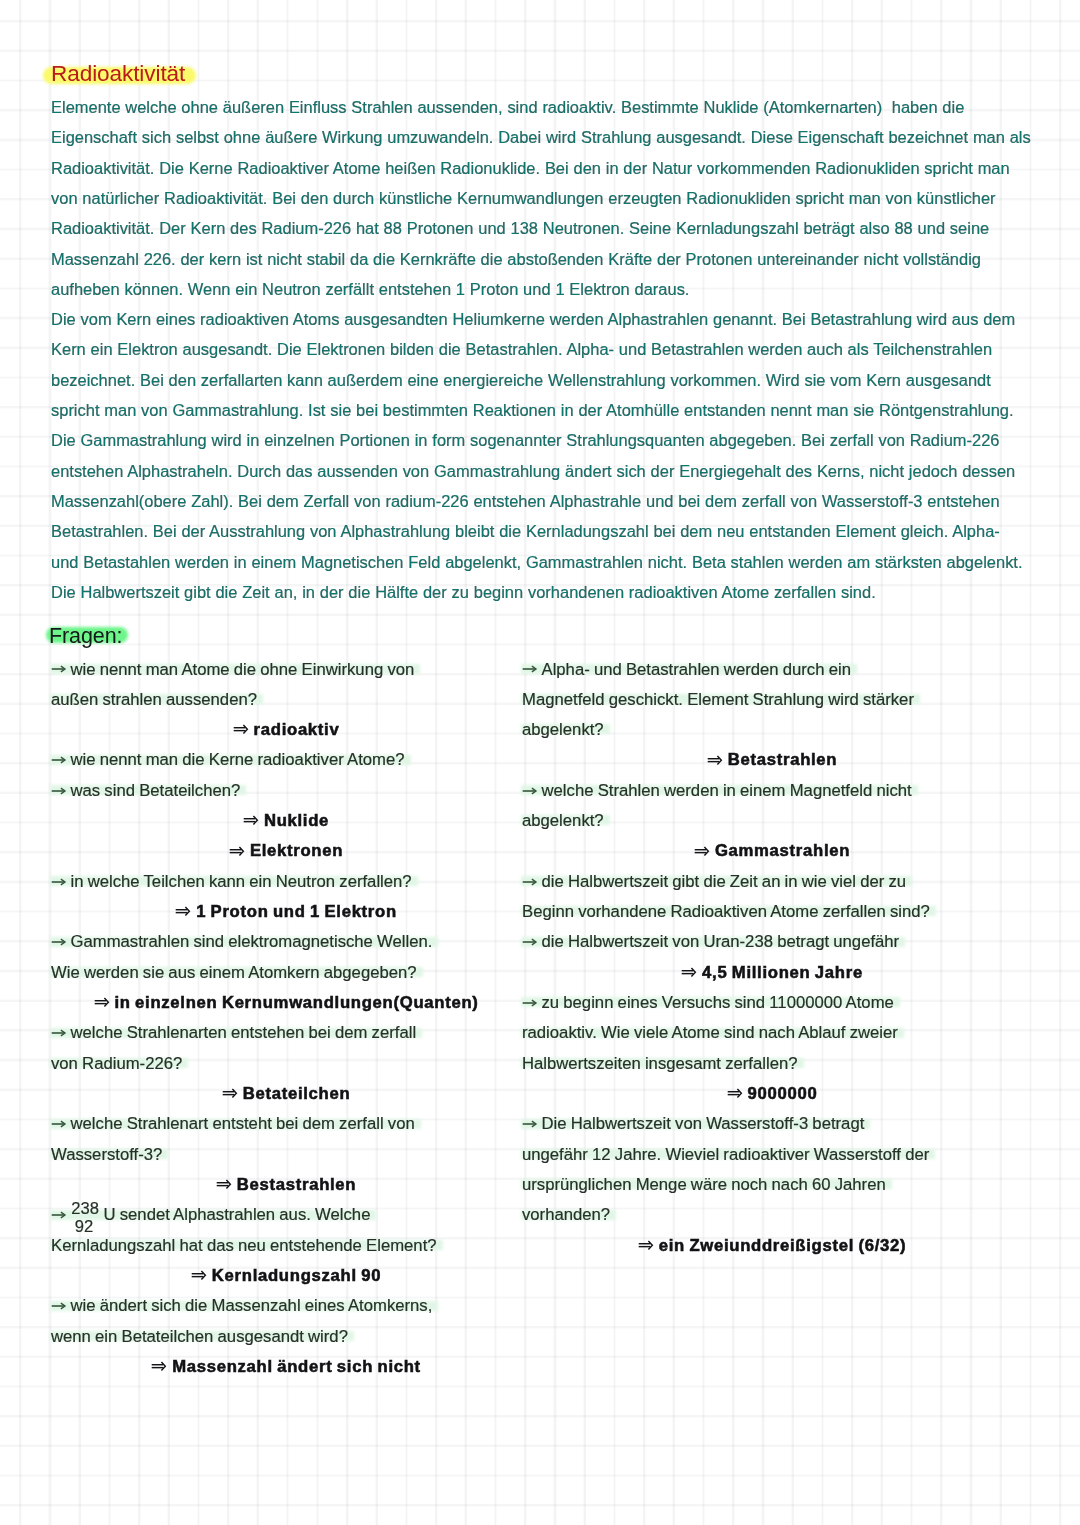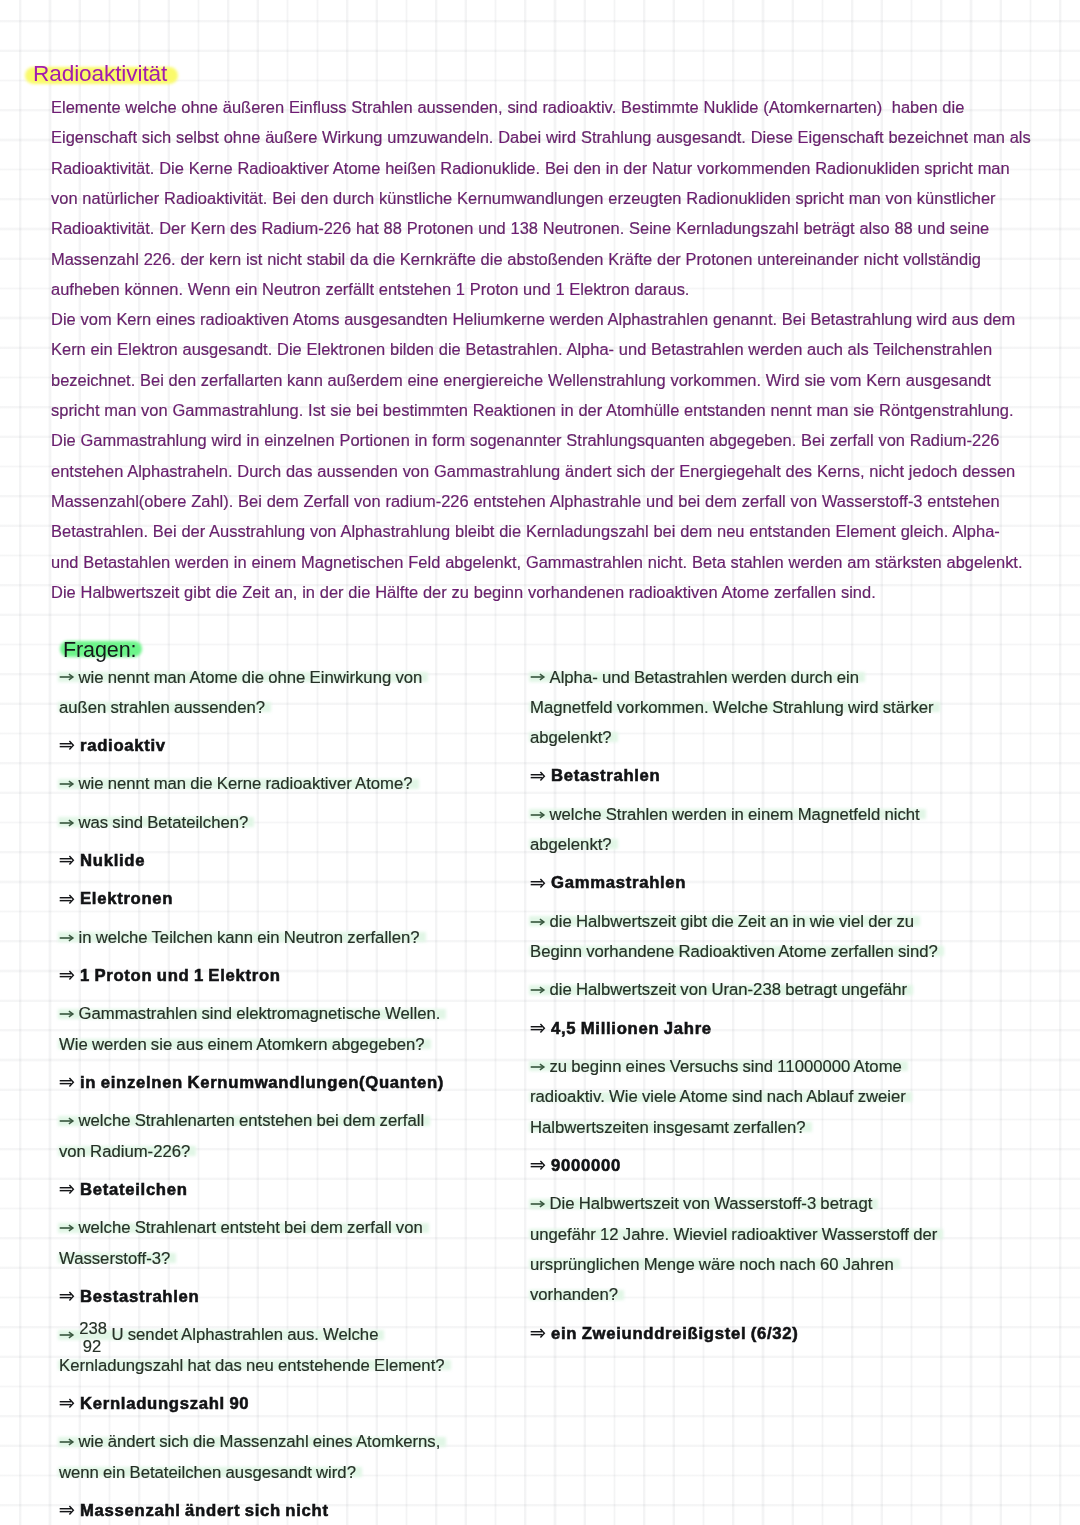--- a/index.html
+++ b/index.html
@@ -7,42 +7,42 @@
   body{width:1080px;height:1525px;overflow:hidden;
        font-family:"Liberation Sans",sans-serif;
        -webkit-font-smoothing:antialiased;}
   .page{position:relative;width:1080px;height:1525px;overflow:hidden;background:#fff;}
   .grid{position:absolute;left:-10.6px;top:-9.8px;right:0;bottom:0;pointer-events:none;overflow:hidden;
     background-image:
       repeating-linear-gradient(to right, rgba(30,38,54,0.018) 0 0.7px, rgba(30,38,54,0.050) 0.7px 2.4px, rgba(30,38,54,0.018) 2.4px 3.1px, rgba(0,0,0,0) 3.1px 29.71px),
       repeating-linear-gradient(to bottom, rgba(30,38,54,0.016) 0 0.7px, rgba(30,38,54,0.044) 0.7px 2.4px, rgba(30,38,54,0.016) 2.4px 3.1px, rgba(0,0,0,0) 3.1px 29.68px);}
   .content{position:absolute;left:0;top:0;width:1080px;}
 
-  .title{position:absolute;left:33px;top:58.8px;font-size:22.6px;line-height:30px;
-         color:#a21caf;white-space:nowrap;letter-spacing:-0.1px;}
+  .title{position:absolute;left:51px;top:58.8px;font-size:22.6px;line-height:30px;
+         color:#b91c1c;white-space:nowrap;letter-spacing:-0.1px;}
   .hl{position:relative;display:inline-block;}
   .hl::before{content:"";position:absolute;border-radius:9px;filter:blur(1.7px);}
   .hl>span{position:relative;}
   .hl-y::before{background:#fafa6a;left:-8.2px;right:-10.5px;top:7.8px;bottom:5.2px;}
 
   .para{position:absolute;left:51px;width:990px;font-size:16.45px;line-height:30.33px;
-        color:#701a75;letter-spacing:0.012px;word-spacing:0.22px;white-space:pre;
+        color:#0f766e;letter-spacing:0.012px;word-spacing:0.22px;white-space:pre;
         -webkit-text-stroke:0.16px #2b2b2f;}
   .para .ln{display:block;height:30.33px;}
   .para.p1{top:92.0px;}
   .para.p2{top:304.0px;}
 
-  h2.qh{position:absolute;left:49px;top:621.5px;margin:14px;font-weight:400;
+  h2.qh{position:absolute;left:49px;top:621.5px;margin:0;font-weight:400;
         font-size:21.5px;line-height:28px;color:#14181a;white-space:nowrap;letter-spacing:-0.1px;}
   .hl-g::before{background:#6df58a;left:-3.0px;right:-5.5px;top:5.0px;bottom:6.3px;}
 
   .col{position:absolute;top:654.5px;font-size:16.7px;line-height:30.33px;}
   .col.c1{left:51px;width:470px;}
   .col.c2{left:522px;width:500px;}
-  .qa{margin:8px;padding:0;white-space:nowrap;}
+  .qa{margin:0;padding:0;white-space:nowrap;text-align:center;}
   .qa .ln{display:block;height:30.33px;}
   .q{color:#253026;-webkit-text-stroke:0.18px #253026;word-spacing:-0.45px;}
   .q .ln{position:relative;width:fit-content;}
   .q .ln::before{content:"";position:absolute;left:-1px;right:-6px;top:9.2px;bottom:11.2px;
         background:#e1f6e6;filter:blur(1.5px);}
   .q .ln>*{position:relative;}
   .q .marker{display:inline-block;position:relative;width:19.5px;height:1px;margin-right:0;vertical-align:baseline;color:#37553d;}
   .q .marker svg{position:absolute;left:0.3px;top:-11.1px;}
   .a{color:#111214;font-weight:700;word-spacing:-0.9px;letter-spacing:0.70px;
      -webkit-text-stroke:0.56px #111214;}
@@ -188,21 +188,21 @@
                 <path d="M10.4 2.9 L14.35 7.15 L10.4 11.4" stroke="currentColor" stroke-width="1.45" fill="none" stroke-linecap="butt" stroke-linejoin="miter"></path>
               </svg></span><span>Massenzahl ändert sich nicht</span></span>
         </div>
       </div>
     <div class="col c2" id="col2">
         <div class="qa q">
           <span class="ln"><span class="marker" aria-label="→"><svg width="18" height="14" viewBox="0 0 18 14" fill="none" aria-hidden="true" shape-rendering="geometricPrecision">
                 <rect x="0.7" y="6.2" width="13.2" height="1.6" fill="currentColor"></rect>
                 <path d="M9.9 4.05 L13.95 7.0 L9.9 9.95" stroke="currentColor" stroke-width="1.45" fill="none" stroke-linecap="butt" stroke-linejoin="miter"></path>
               </svg></span><span>Alpha- und Betastrahlen werden durch ein</span></span>
-          <span class="ln"><span>Magnetfeld vorkommen. Welche Strahlung wird stärker</span></span>
+          <span class="ln"><span>Magnetfeld geschickt. Element Strahlung wird stärker</span></span>
           <span class="ln"><span>abgelenkt?</span></span>
         </div>
         <div class="qa a">
           <span class="ln"><span class="marker" aria-label="⇒"><svg width="18" height="14" viewBox="0 0 18 14" fill="none" aria-hidden="true" shape-rendering="geometricPrecision">
                 <rect x="0.7" y="5.0" width="11.6" height="1.45" fill="currentColor"></rect>
                 <rect x="0.7" y="7.9" width="11.6" height="1.45" fill="currentColor"></rect>
                 <path d="M10.4 2.9 L14.35 7.15 L10.4 11.4" stroke="currentColor" stroke-width="1.45" fill="none" stroke-linecap="butt" stroke-linejoin="miter"></path>
               </svg></span><span>Betastrahlen</span></span>
         </div>
         <div class="qa q">

